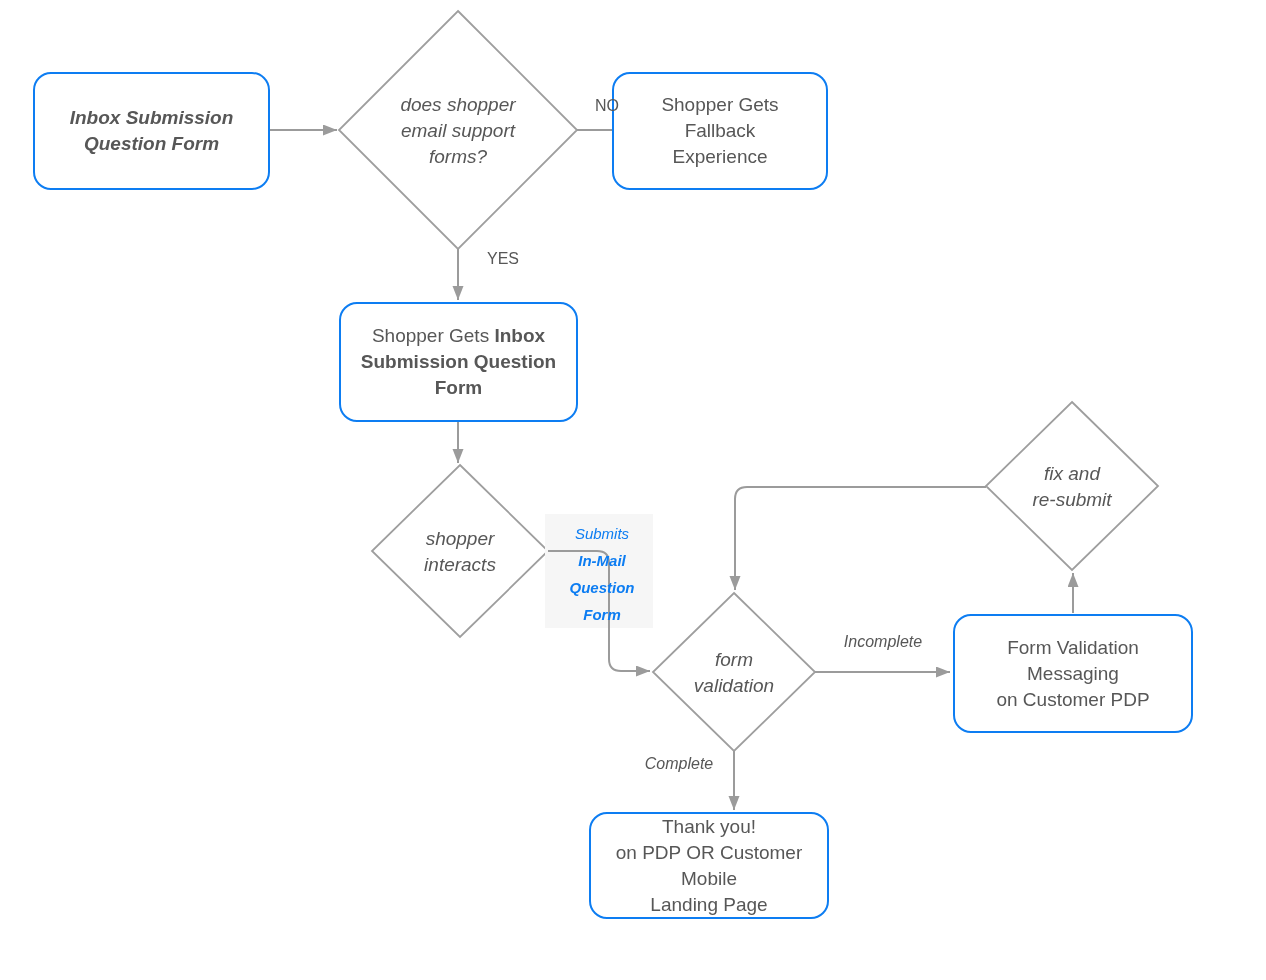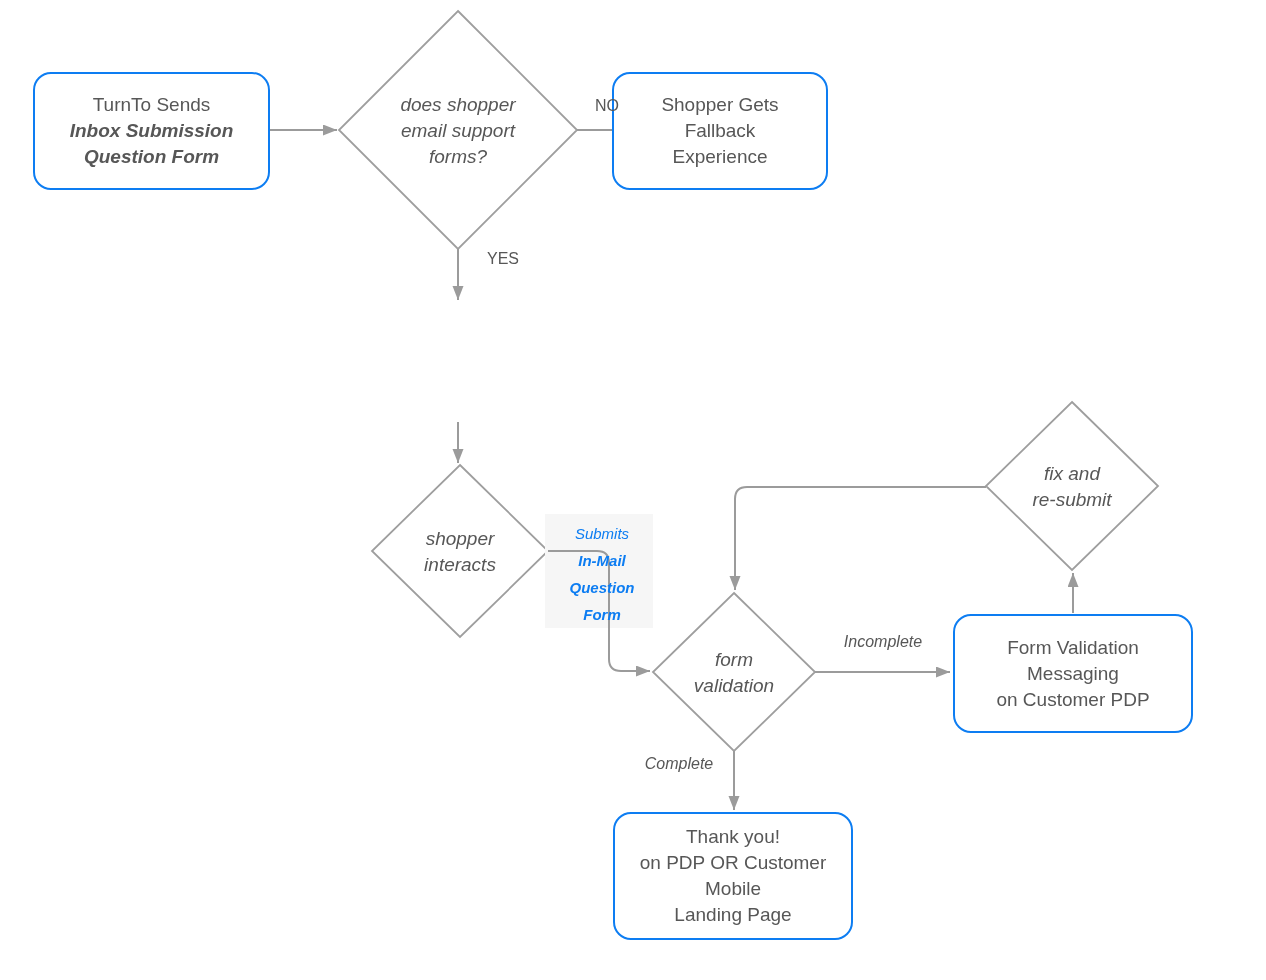--- a/index.html
+++ b/index.html
@@ -90,38 +90,40 @@
     <path d="M458,422 L458,463" fill="none" stroke="#9b9b9b" stroke-width="2" marker-end="url(#arw)"></path>
     <path d="M548,551 L597,551 Q609,551 609,563 L609,659 Q609,671 621,671 L650,671" fill="none" stroke="#9b9b9b" stroke-width="2" marker-end="url(#arw)"></path>
     <path d="M815,672 L950,672" fill="none" stroke="#9b9b9b" stroke-width="2" marker-end="url(#arw)"></path>
     <path d="M1073,613 L1073,573" fill="none" stroke="#9b9b9b" stroke-width="2" marker-end="url(#arw)"></path>
     <path d="M986,487 L747,487 Q735,487 735,499 L735,590" fill="none" stroke="#9b9b9b" stroke-width="2" marker-end="url(#arw)"></path>
     <path d="M734,751 L734,810" fill="none" stroke="#9b9b9b" stroke-width="2" marker-end="url(#arw)"></path>
   </svg>
 
   <div class="node" style="left:33px; top:72px; width:237px; height:118px;">
     <div>
-      <div>TurnTo Sends</div>
       <div class="bi">Inbox Submission Question Form</div>
     </div>
   </div>
 
   <div class="node" style="left:612px; top:72px; width:216px; height:118px;">
     <div class="prelines">Shopper Gets Fallback
 Experience</div>
   </div>
 
+  <div class="node" style="left:339px; top:302px; width:239px; height:120px;">
+    <div><span>Shopper Gets </span><span class="b">Inbox Submission Question Form</span></div>
+  </div>
 
   <div class="node" style="left:953px; top:614px; width:240px; height:119px;">
     <div class="prelines">Form Validation
 Messaging
 on Customer PDP</div>
   </div>
 
-  <div class="node" style="left:613px; top:812px; width:240px; height:128px;">
+  <div class="node" style="left:589px; top:812px; width:240px; height:107px;">
     <div class="prelines">Thank you!
 on PDP OR Customer
 Mobile
 Landing Page</div>
   </div>
 
   <div class="dtext" style="left:458px; top:131px;">does shopper
 email support
 forms?</div>
   <div class="dtext" style="left:460px; top:552px;">shopper

